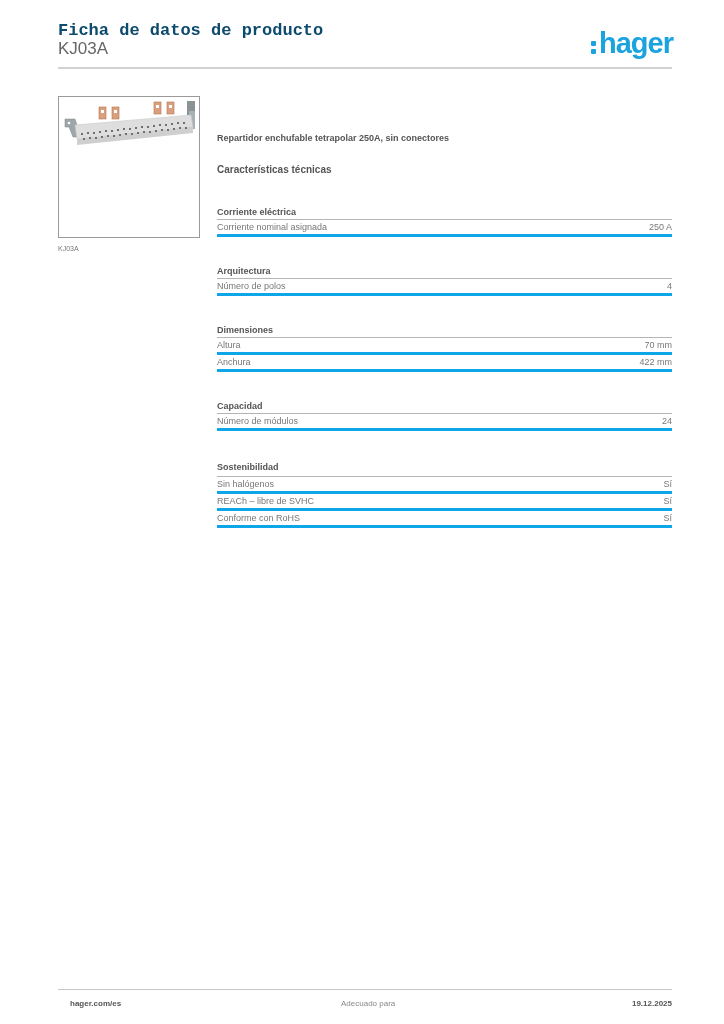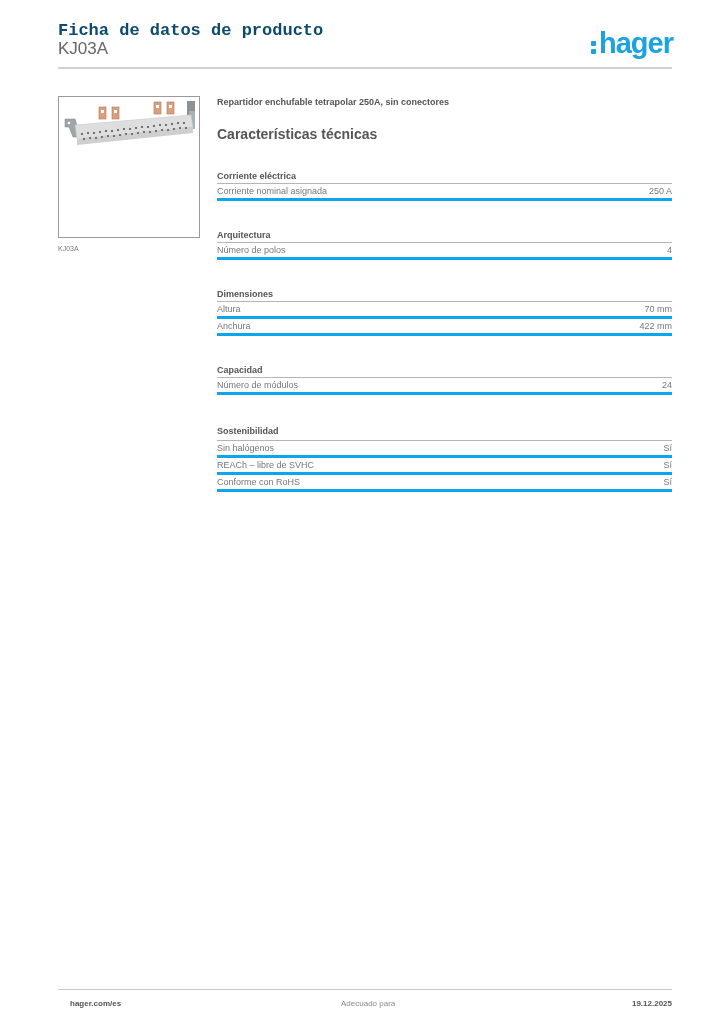--- a/index.html
+++ b/index.html
@@ -28,22 +28,22 @@
   .image-box {
     position: absolute; left: 58px; top: 96px; width: 142px; height: 142px;
     border: 1px solid #9a9a9a; background: #fff; box-sizing: border-box;
   }
   .image-caption {
     position: absolute; left: 58px; top: 245px; font-size: 7px; color: #777;
   }
   .content {
     position: absolute; left: 217px; top: 96px; width: 455px;
   }
-  .product-desc { font-size: 9px; font-weight: bold; color: #555; height: 14px; line-height: 12px; }
-  .section-heading { font-size: 14px; font-weight: bold; color: #555; margin-top: 18px; height: 14px; line-height: 12px; }
+  .product-desc { font-size: 9px; font-weight: bold; color: #555; height: 14px; line-height: 12px; margin-top: 36px; }
+  .section-heading { font-size: 10px; font-weight: bold; color: #555; margin-top: 18px; height: 14px; line-height: 12px; }
   .group { margin-top: 29px; }
   .group-title {
     font-size: 9px; font-weight: bold; color: #555;
     border-bottom: 1px solid #b5b5b5; height: 12px; line-height: 11px;
   }
   .row {
     display: flex; justify-content: space-between;
     font-size: 9px; color: #777;
     border-bottom: 3px solid #0ea5e9; height: 14px; line-height: 14px;
   }

